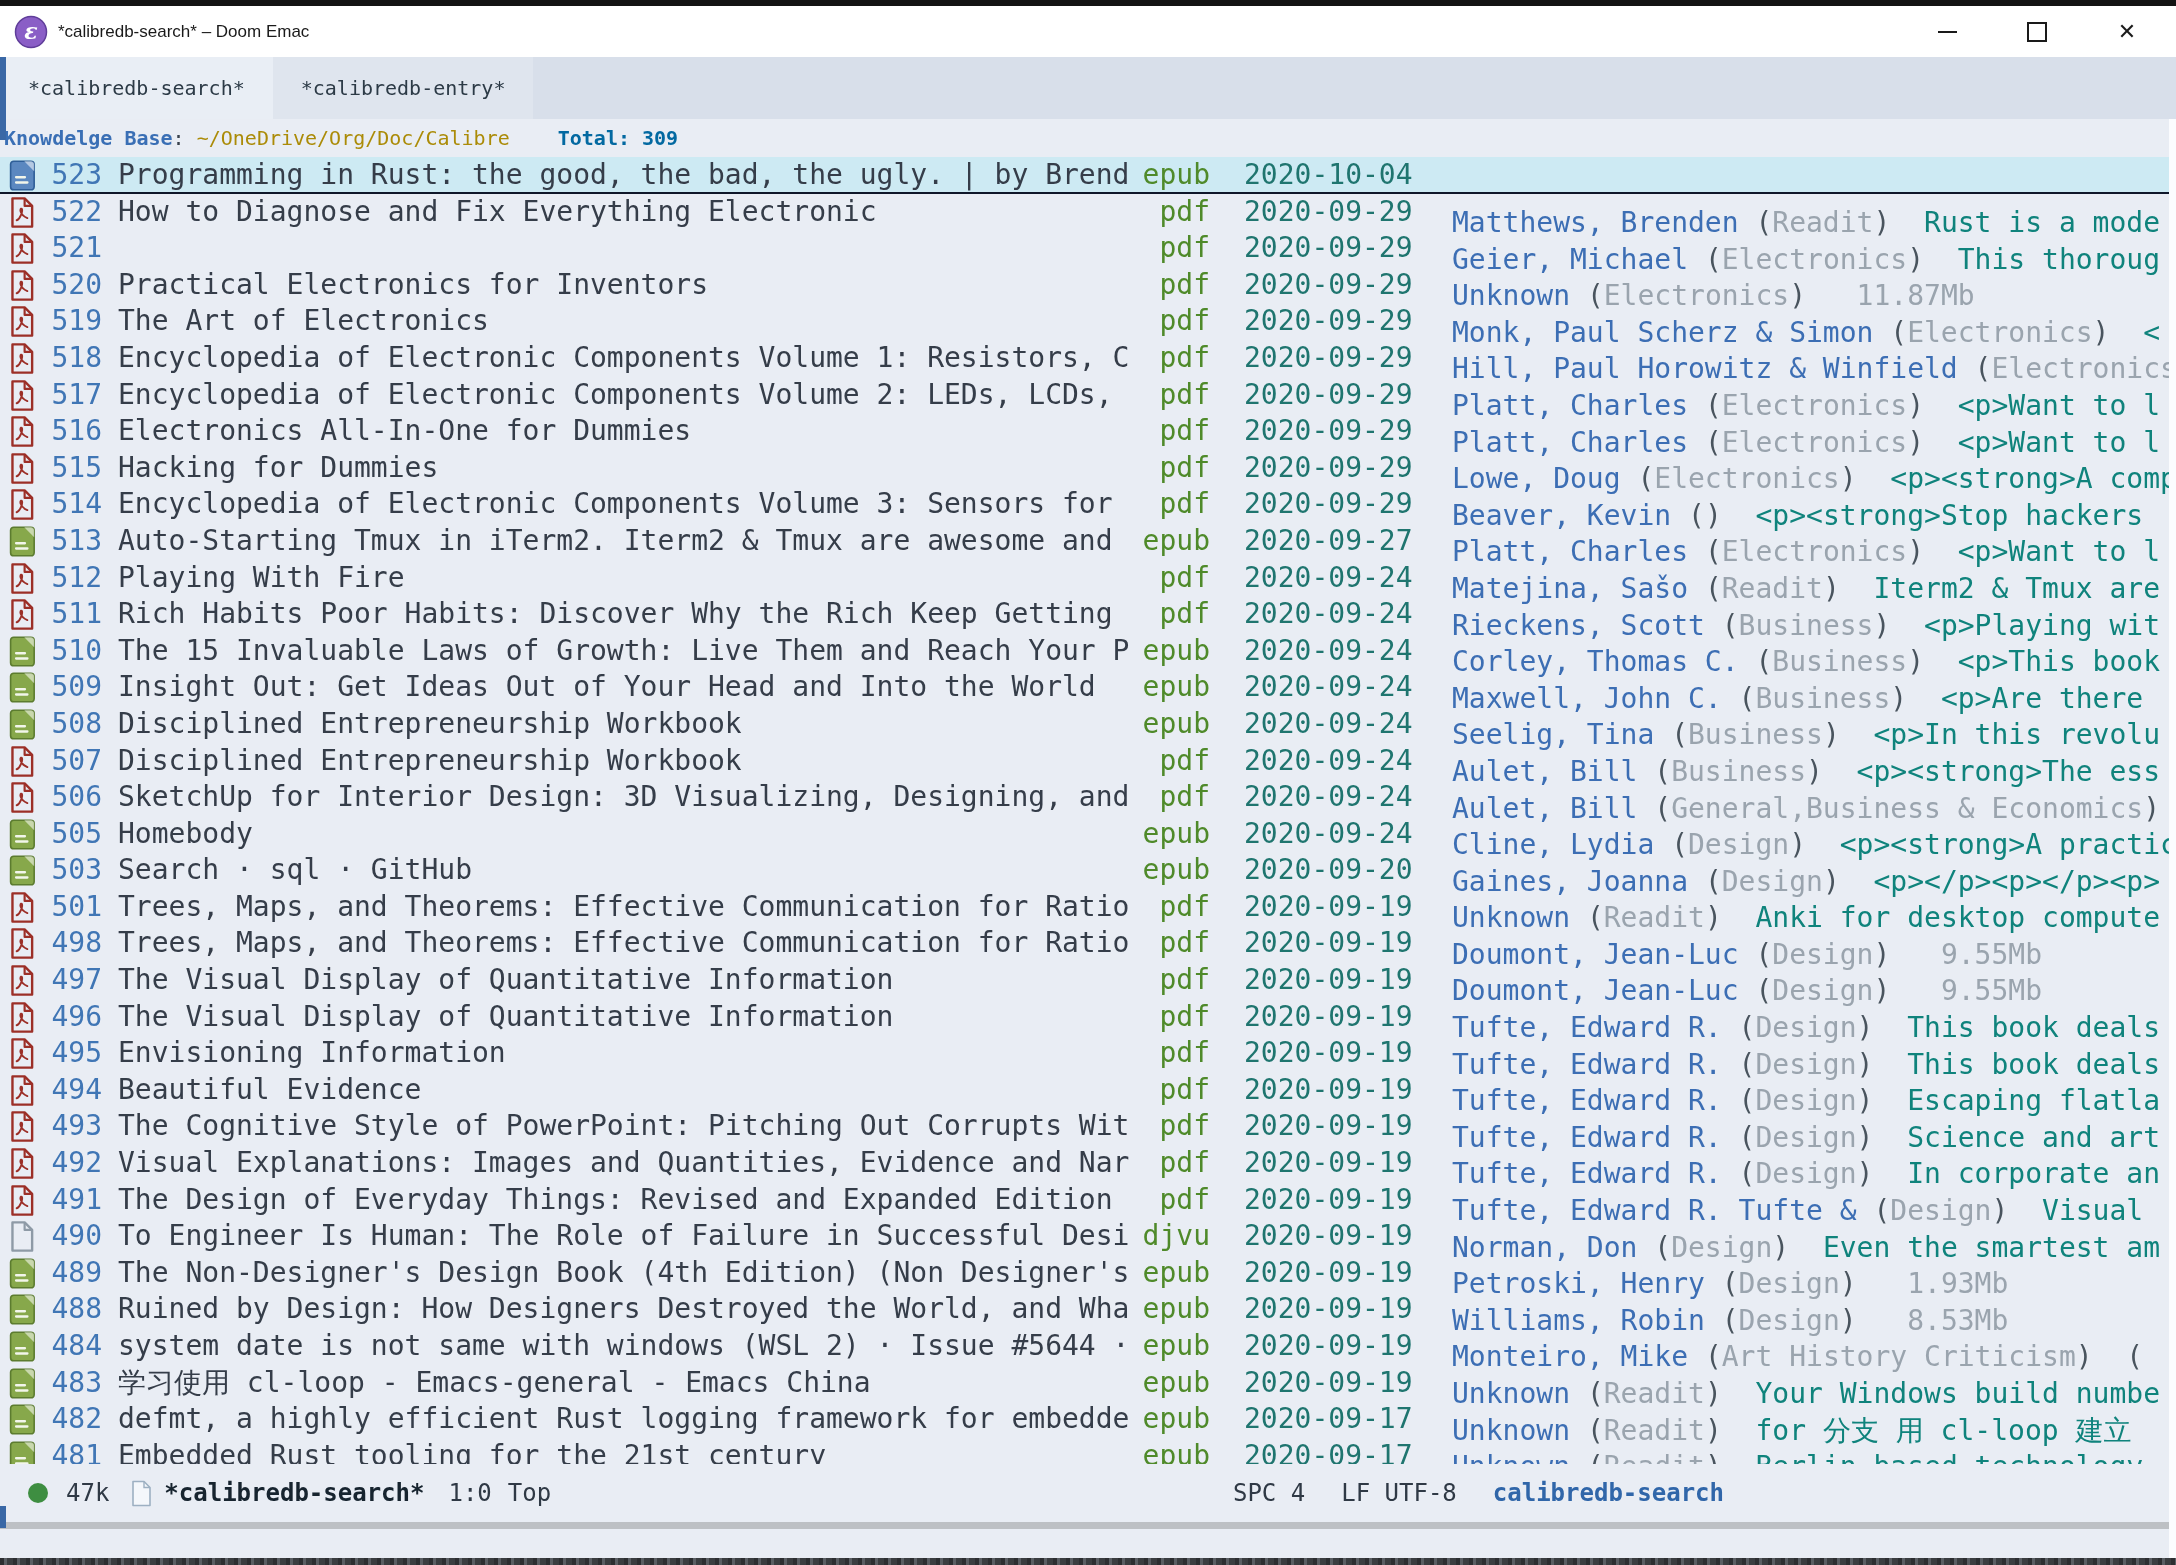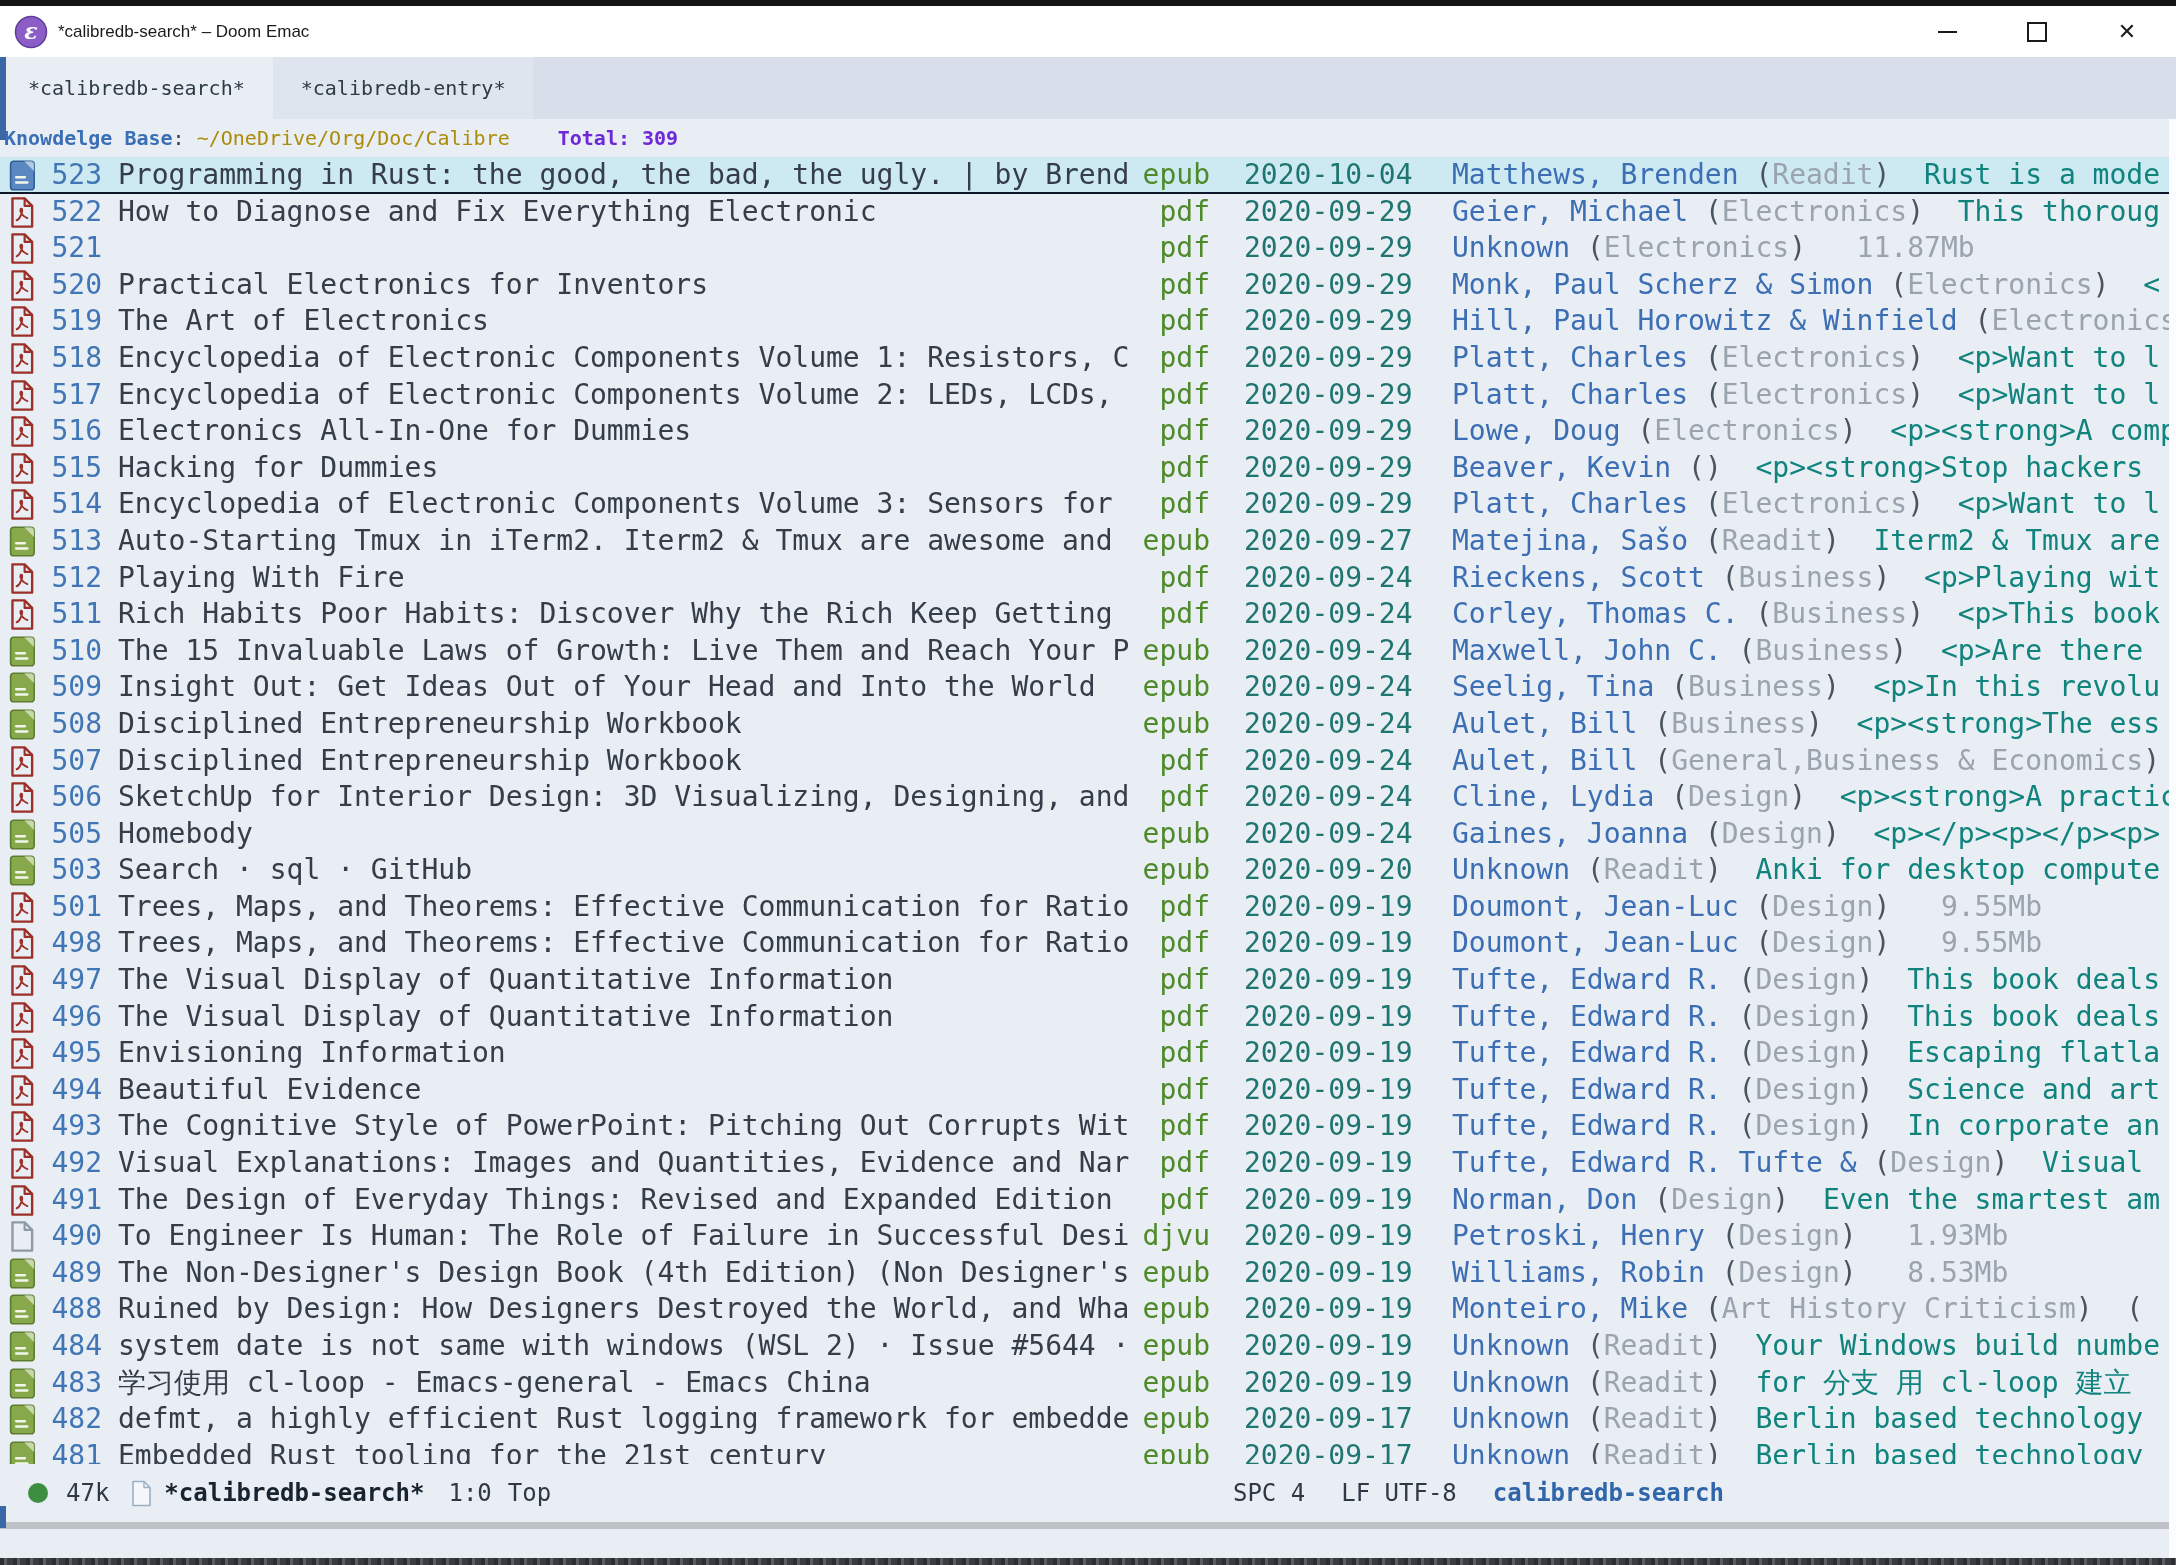--- a/index.html
+++ b/index.html
@@ -21,31 +21,31 @@
   .tabbar{position:absolute;left:0;top:57px;width:2176px;height:62px;background:#d8dfea;display:flex;}
   .tab{height:62px;line-height:62px;padding:0 28px;font-size:20px;color:#2c3a46;white-space:pre;}
   .tab.active{background:#e9eef5;}
   .tab.inactive{background:#dfe5ee;}
   
   .headerline{position:absolute;left:0;top:119px;width:2176px;height:38px;line-height:38px;
               font-size:20px;white-space:pre;padding-left:4px;background:#e9edf4;}
   .kb-label{color:#3a6fb5;font-weight:700;}
   .kb-colon{color:#39424d;}
   .kb-path{color:#ab8b07;}
-  .kb-total{color:#6d28d9;font-weight:700;margin-left:48px;}
+  .kb-total{color:#0369a1;font-weight:700;margin-left:48px;}
   
   .booklist{position:absolute;left:0;top:157px;width:2176px;height:1307px;overflow:hidden;}
   .row{position:relative;height:36.6px;line-height:36.6px;font-size:28px;box-sizing:border-box;}
   .row.sel{background:#cdeaf3;font-weight:400;border-bottom:2px solid #0f172a;}
   .icon{position:absolute;left:8px;top:3px;width:30px;height:31px;}
   .rid{position:absolute;left:36px;width:66px;text-align:right;color:#4076b5;}
   .btitle{position:absolute;left:118px;width:1012px;overflow:hidden;white-space:nowrap;color:#353d49;}
   .fmt{position:absolute;left:1142px;width:68px;text-align:right;color:#4f8a2a;}
   .bdate{position:absolute;left:1244px;color:#1f756f;white-space:pre;}
-  .meta{position:absolute;left:1452px;right:7px;overflow:hidden;white-space:pre;}
+  .meta{position:absolute;left:1452px;right:7px;overflow:hidden;white-space:pre;margin-top:48px;}
   .c-author{color:#3c6eb4;}
   .c-paren{color:#49545e;}
   .c-tag{color:#9aa4ae;}
   .c-comment{color:#0f837c;}
   .c-size{color:#9aa4ae;}
   .c-dark{color:#49545e;}
   
   .modeline{position:absolute;left:0;top:1464px;width:1758px;height:58px;background:#e9edf4;
             display:flex;align-items:center;font-size:24px;color:#2f3945;}
   .ml-dot{width:20px;height:20px;border-radius:50%;background:#3e8e41;margin-left:28px;flex:0 0 auto;}

